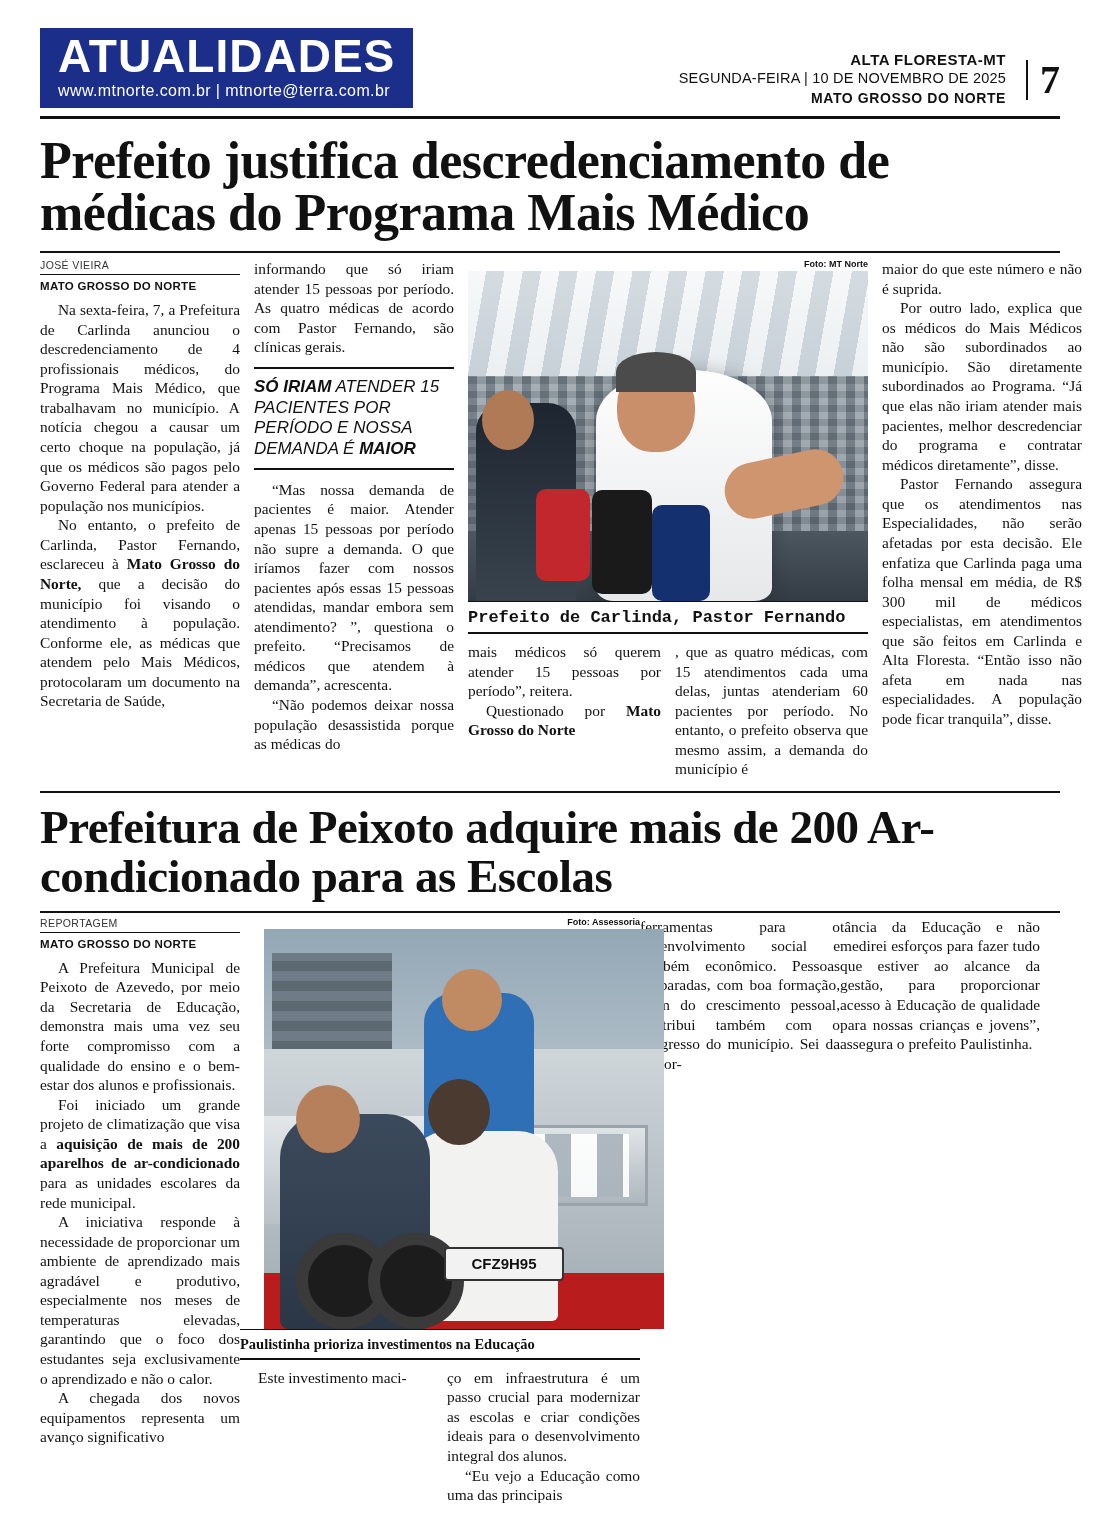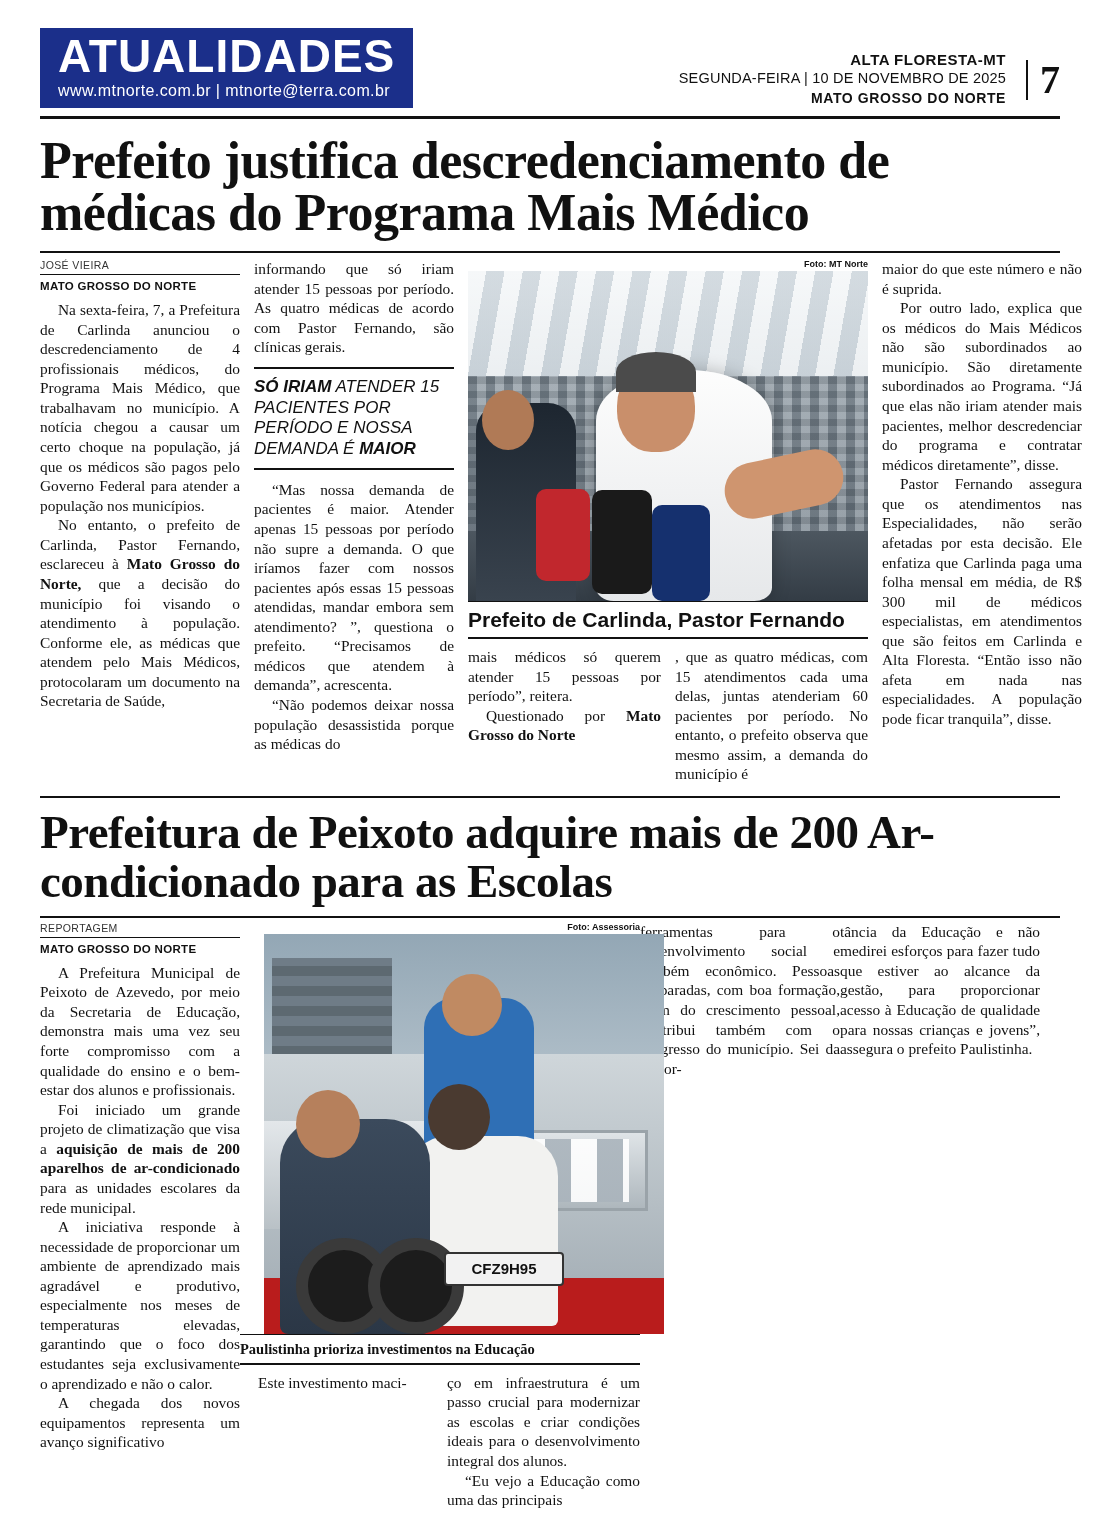--- a/index.html
+++ b/index.html
@@ -42,21 +42,21 @@
   p.body + p.body { margin-top:0; }
   .col { }
   .col p.body:first-of-type { text-indent:18px; }
 
   .pull { font-family:"Liberation Sans", sans-serif; font-size:17px; line-height:1.22; margin:10px 0 10px 0; border-top:2px solid #111; border-bottom:2px solid #111; padding:8px 0;font-style:italic; }
   .pull b { font-weight:bold; }
   .pull .light { font-weight:normal; }
   .photo-credit { font-family:"Liberation Sans", sans-serif; font-size:9px; font-weight:bold; text-align:right; margin-bottom:2px; }
   .photo { width:100%; height:330px; position:relative; overflow:hidden; background:#2a3440; }
   .photo2 { width:100%; height:400px; position:relative; overflow:hidden; background:#b91c1c;margin-left:24px; }
-  .caption { font-family:Liberation Sans, sans-serif; font-weight:bold; font-size:21px; padding:6px 0 5px 0; border-top:1px solid #111; border-bottom:2px solid #111; margin-bottom:8px; }
+  .caption { font-family:Liberation Mono, monospace; font-weight:bold; font-size:17px; padding:6px 0 5px 0; border-top:1px solid #111; border-bottom:2px solid #111; margin-bottom:8px; }
   .caption2 { font-family:"Liberation Serif", serif; font-weight:bold; font-size:14.5px; padding:6px 0 5px 0; border-top:1px solid #111; border-bottom:2px solid #111; margin-bottom:8px; }
 
   
   .ph1-tent { position:absolute; top:0; left:0; right:0; height:120px; background:linear-gradient(#e9eef1,#cdd6dc); }
   .ph1-tentline { position:absolute; top:0; left:0; right:0; height:120px;
      background:repeating-linear-gradient(100deg, rgba(255,255,255,.85) 0 18px, rgba(190,200,208,.7) 18px 36px); opacity:.7;}
   .ph1-crowd { position:absolute; top:105px; left:0; right:0; bottom:0; background:linear-gradient(#8e9aa3,#6c7882); }
   .ph1-crowd:before { content:""; position:absolute; inset:0;
      background:repeating-linear-gradient(90deg, rgba(60,70,80,.35) 0 9px, rgba(200,205,210,.25) 9px 18px),
                 repeating-linear-gradient(0deg, rgba(255,255,255,.12) 0 7px, rgba(0,0,0,.12) 7px 14px); }

